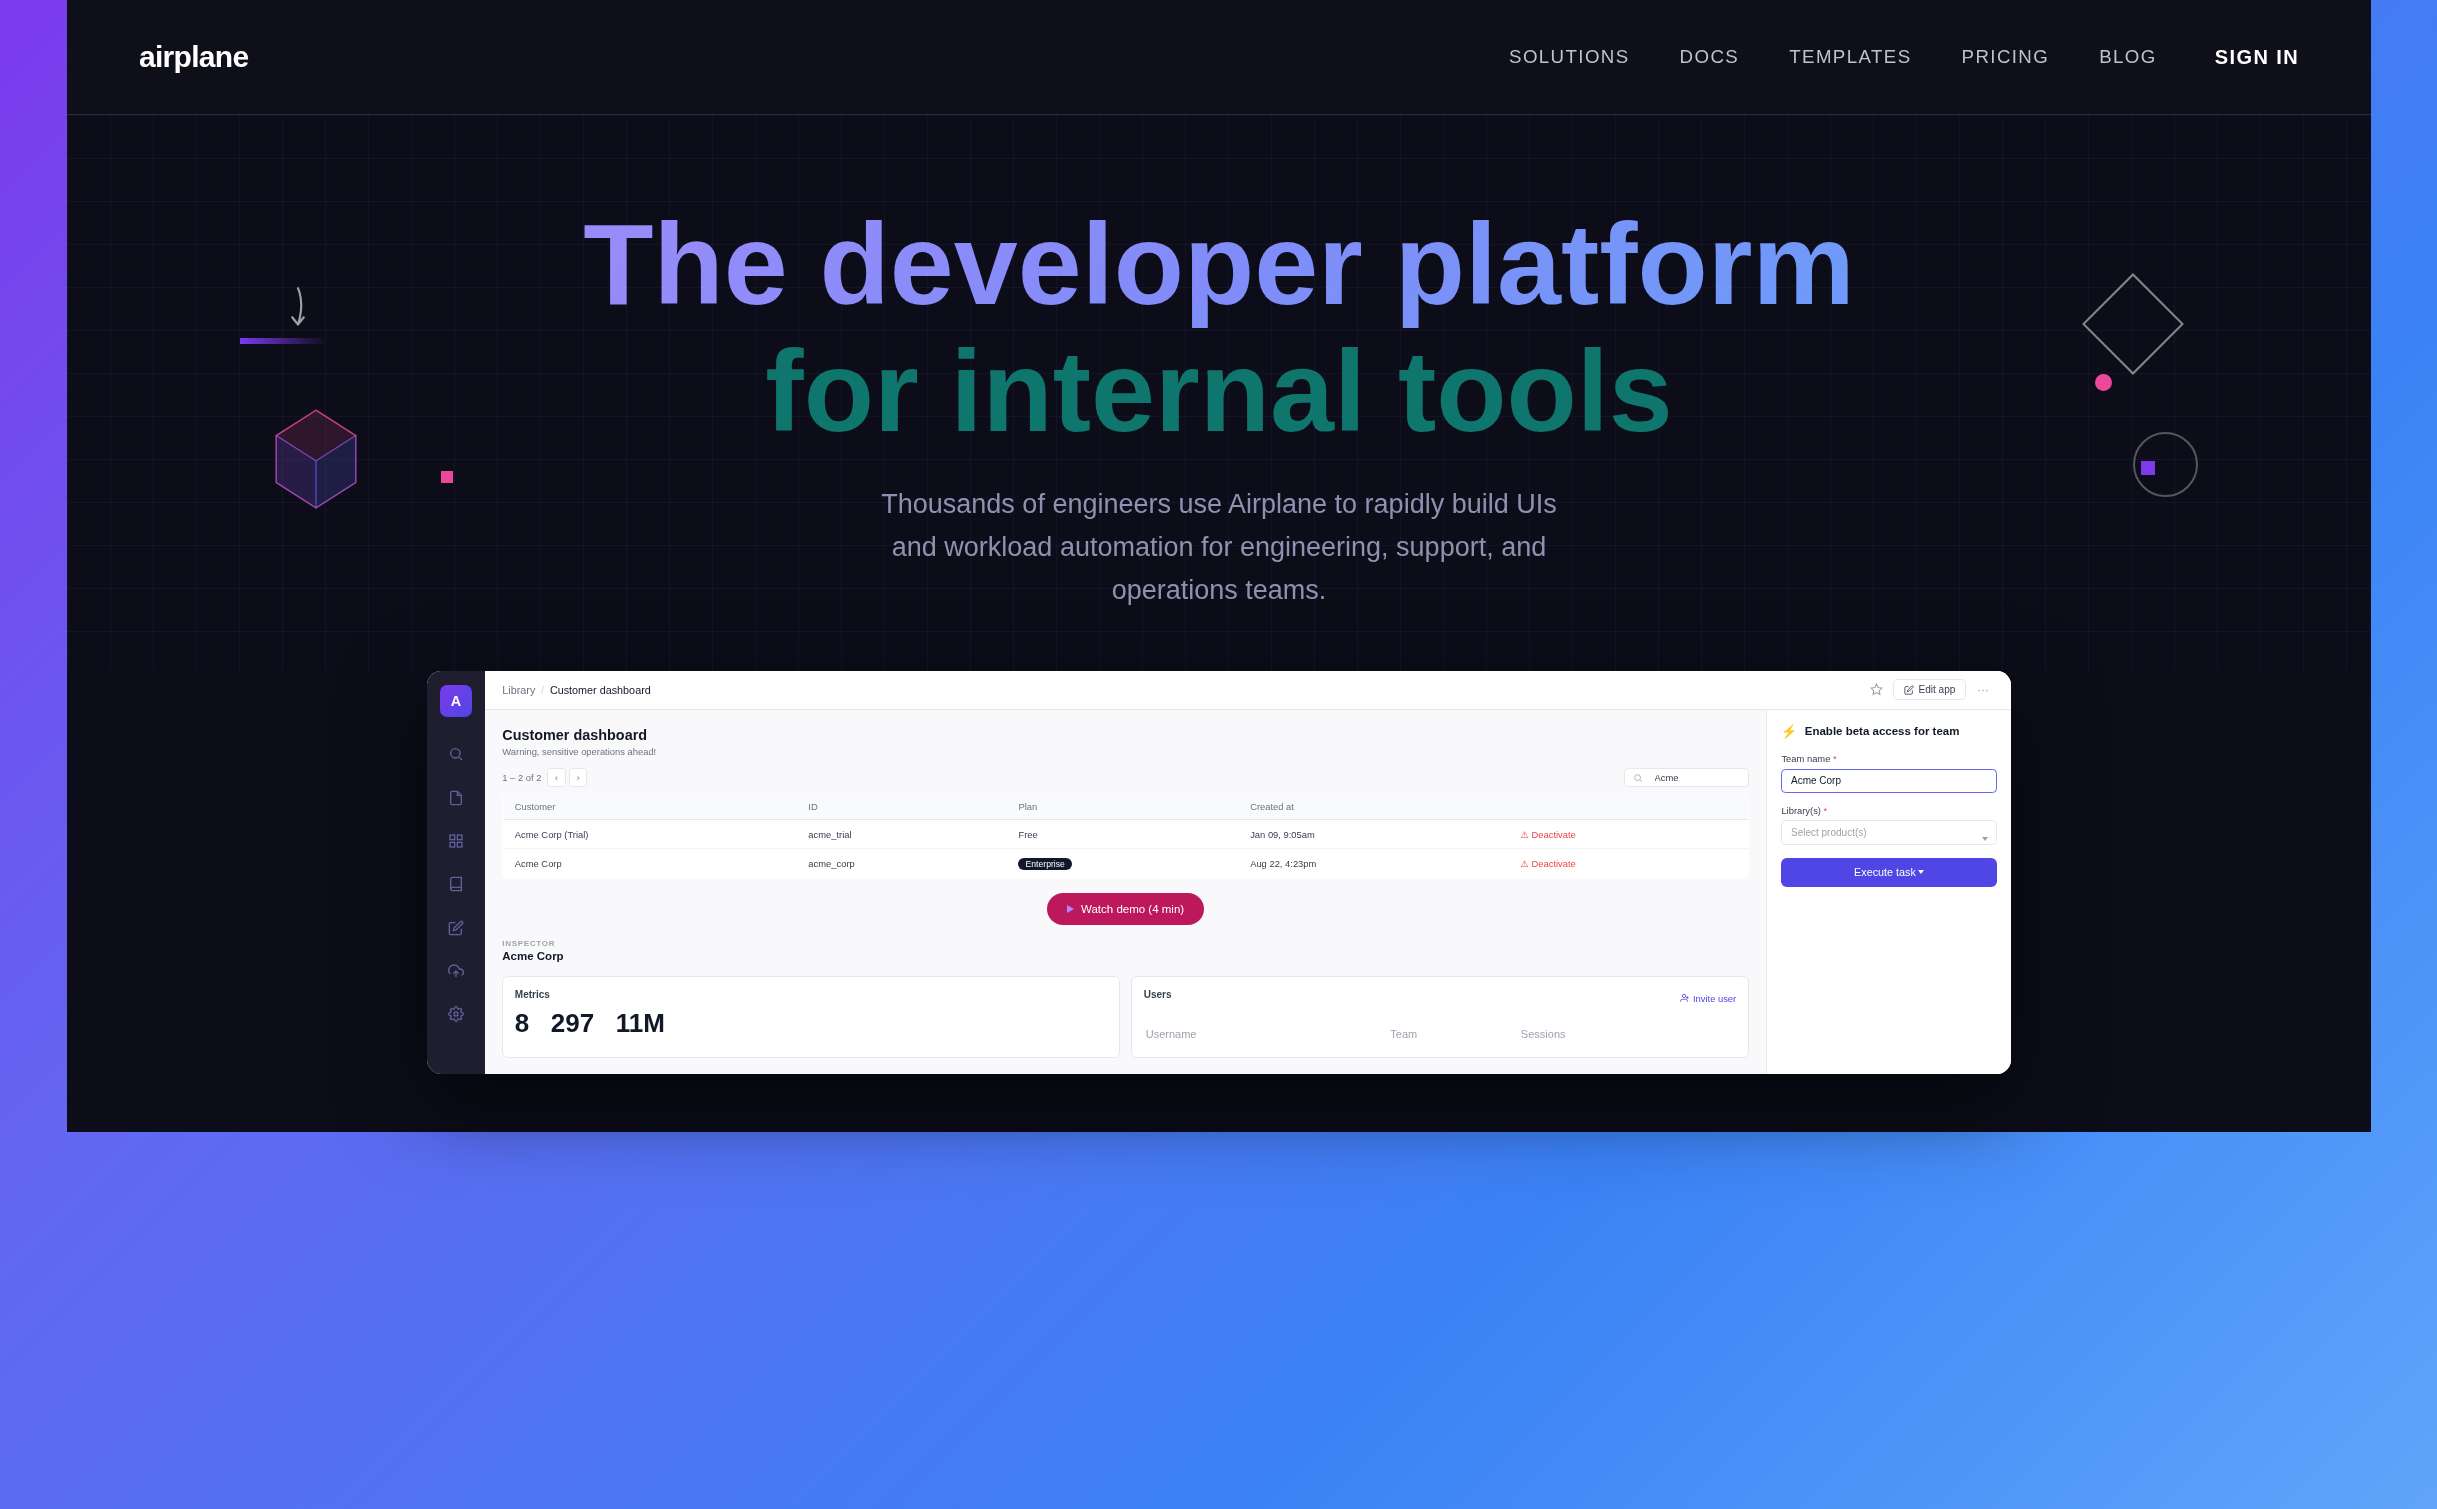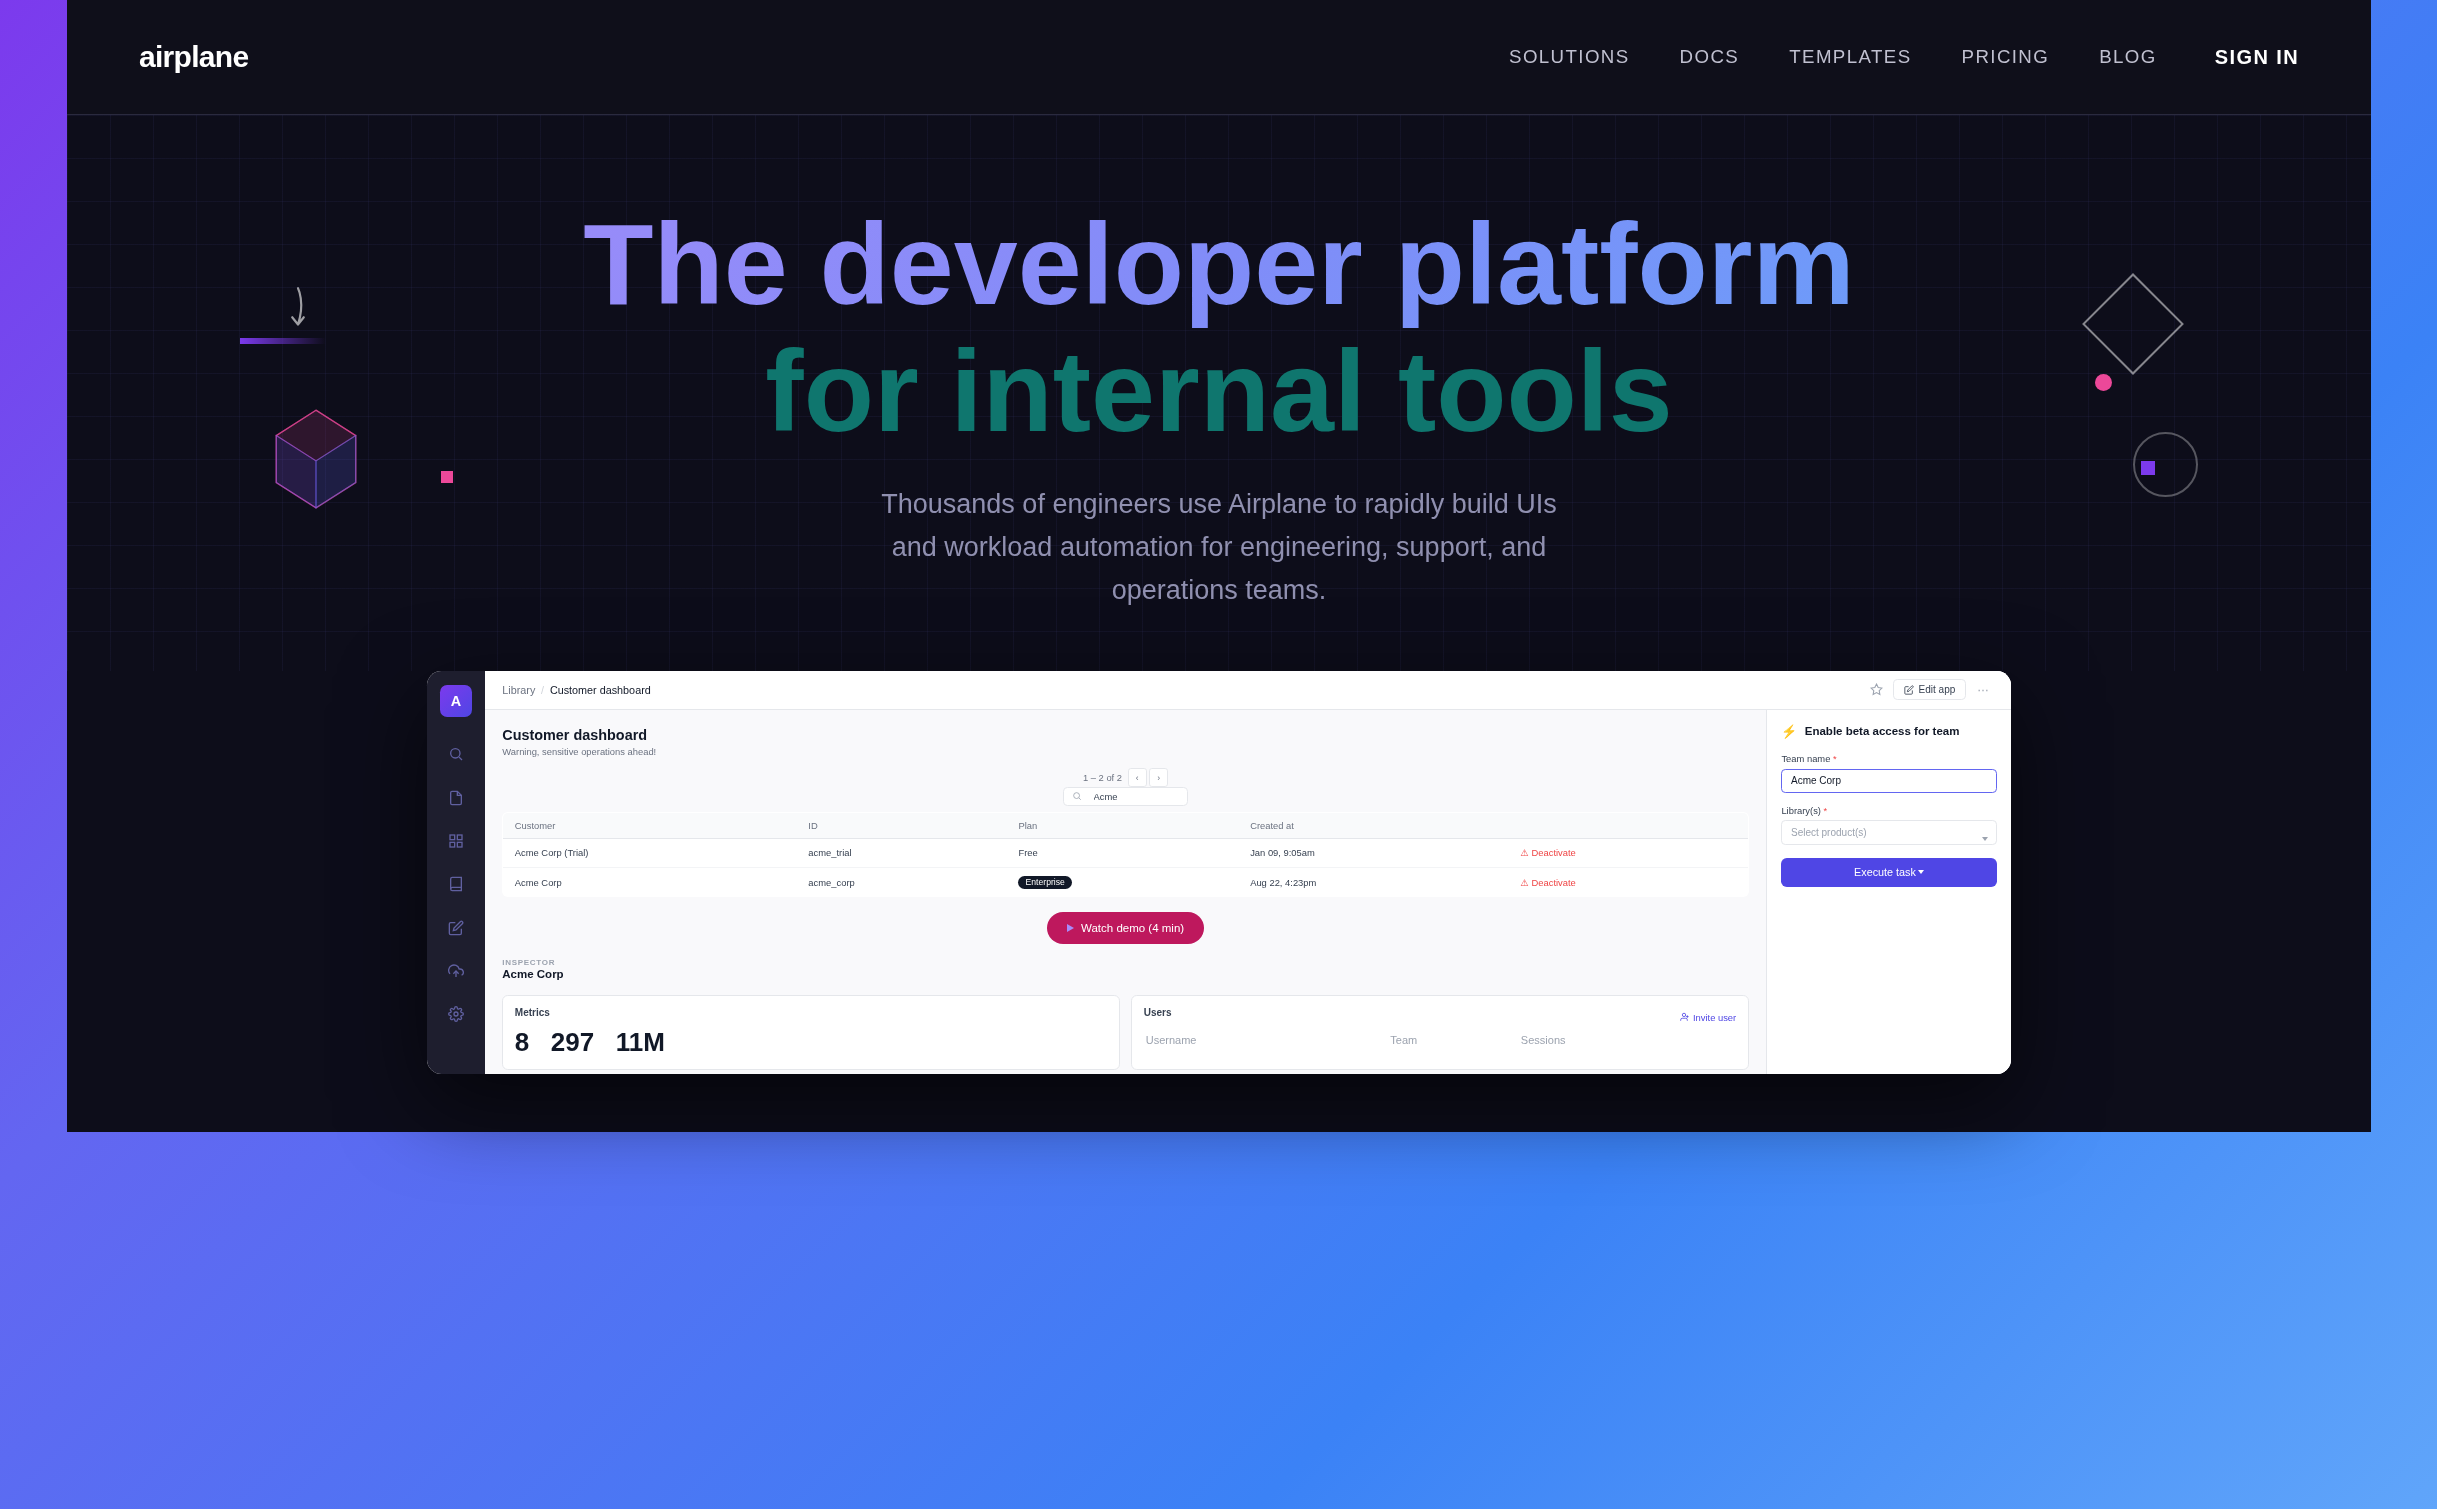--- a/index.html
+++ b/index.html
@@ -311,23 +311,22 @@
     .panel-warning {
       font-size: 9.4px;
       color: #6b7280;
       margin-top: 2.9px;
     }
 
     
     .table-controls {
       display: flex;
       align-items: center;
-      justify-content: center;
+      justify-content: space-between;
       margin: 11.5px 0 5.8px;
-      flex-direction: column;
     }
     .pagination-text { font-size: 9.4px; color: #6b7280; }
     .pagination-btns { display: flex; gap: 2.9px; }
     .pag-btn {
       width: 18.7px; height: 18.7px;
       border: 0.7px solid #e5e7eb;
       background: white;
       border-radius: 2.9px;
       display: flex;
       align-items: center;
@@ -762,21 +761,21 @@
             <div class="bottom-panels">
               <div class="metrics-panel">
                 <div class="section-title">Metrics</div>
                 <div style="display:flex;gap:21.6px;">
                   <div class="metric-val">8</div>
                   <div class="metric-val">297</div>
                   <div class="metric-val">11M</div>
                 </div>
               </div>
               <div class="users-panel">
-                <div style="display:flex;align-items:center;justify-content:space-between;margin-bottom:2px;">
+                <div style="display:flex;align-items:center;justify-content:space-between;margin-bottom:15px;">
                   <div class="section-title">Users</div>
                   <div class="invite-user-btn">
                     <svg width="10" height="10" viewBox="0 0 24 24" fill="none" stroke="currentColor" stroke-width="2">
                       <path d="M20 21v-2a4 4 0 00-4-4H8a4 4 0 00-4 4v2"></path>
                         <circle cx="12" cy="7" r="4"></circle>
                         <line x1="20" y1="8" x2="20" y2="14"></line>
                         <line x1="17" y1="11" x2="23" y2="11"></line>
                     </svg>
                     <span>Invite user</span>
                   </div>

